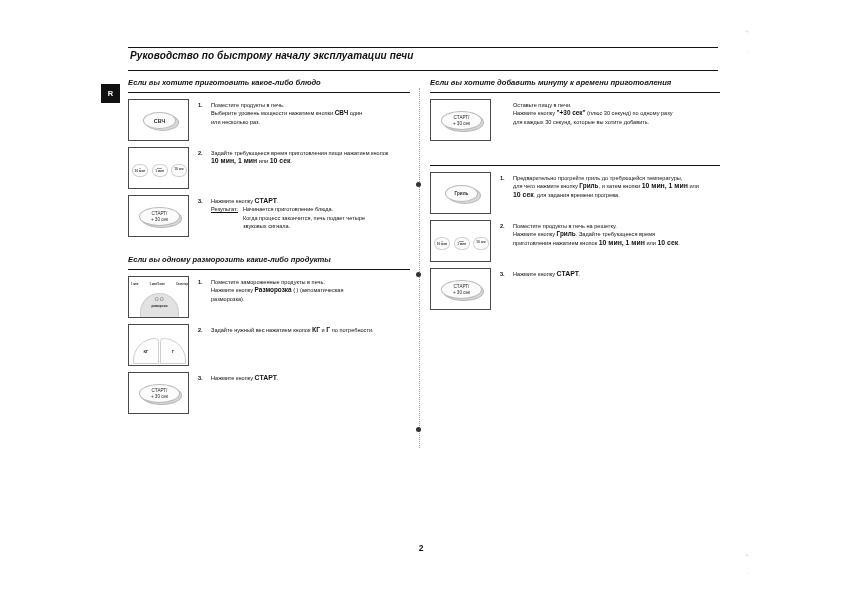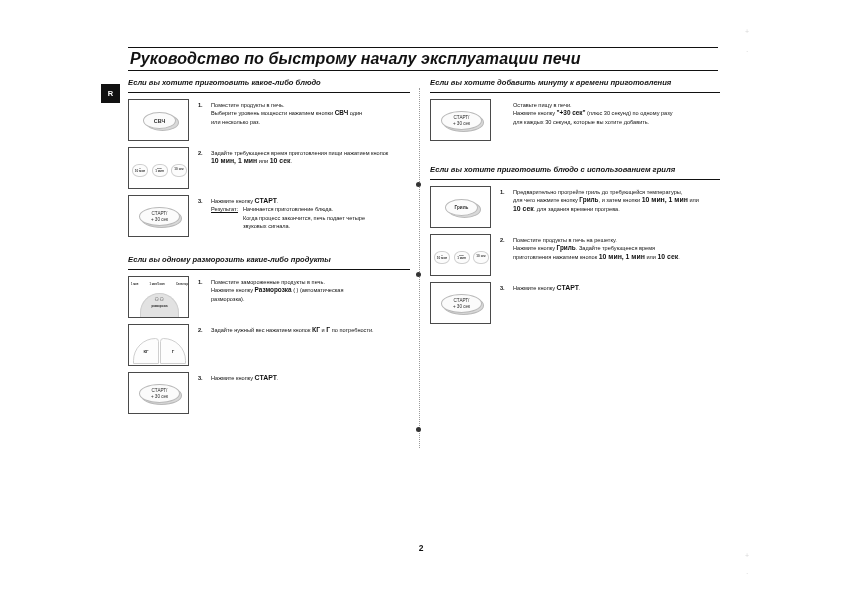--- a/index.html
+++ b/index.html
@@ -36,21 +36,21 @@
   .header-rule-top {
     position: absolute;
     left: 128px; top: 47px;
     width: 590px; height: 1px;
     background: #111;
   }
   .header-title {
     position: absolute;
     left: 130px; top: 50px;
     width: 590px;
-    font-size: 16px;
+    font-size: 10px;
     font-style: italic;
     font-weight: bold;
     letter-spacing: .1px;
     color: #111;
     white-space: nowrap;
   }
   .header-rule-bottom {
     position: absolute;
     left: 128px; top: 70px;
     width: 590px; height: 1px;
@@ -471,21 +471,20 @@
           <div class="step-text nonum">
             <span>Оставьте пищу в печи.</span><br>
             <span>Нажмите кнопку </span><span class="b">"+30 сек"</span><span> (плюс 30 секунд) по одному разу</span><br>
             <span>для каждых 30 секунд, которые вы хотите добавить.</span>
           </div>
         </div>
       </div>
     </div>
 
     <div class="section" style="margin-top:24px;">
-      <div class="section-title">Если вы хотите приготовить блюдо с использованием гриля</div>
       <div class="section-title-underline"></div>
 
       <div class="step-row">
         <div class="panel">
           <div class="oval oval-main-shadow oval-shadow"></div>
           <div class="oval oval-main" style="font-size:4.6px;">
             <span>Гриль</span>
           </div>
         </div>
         <div class="step-body">

